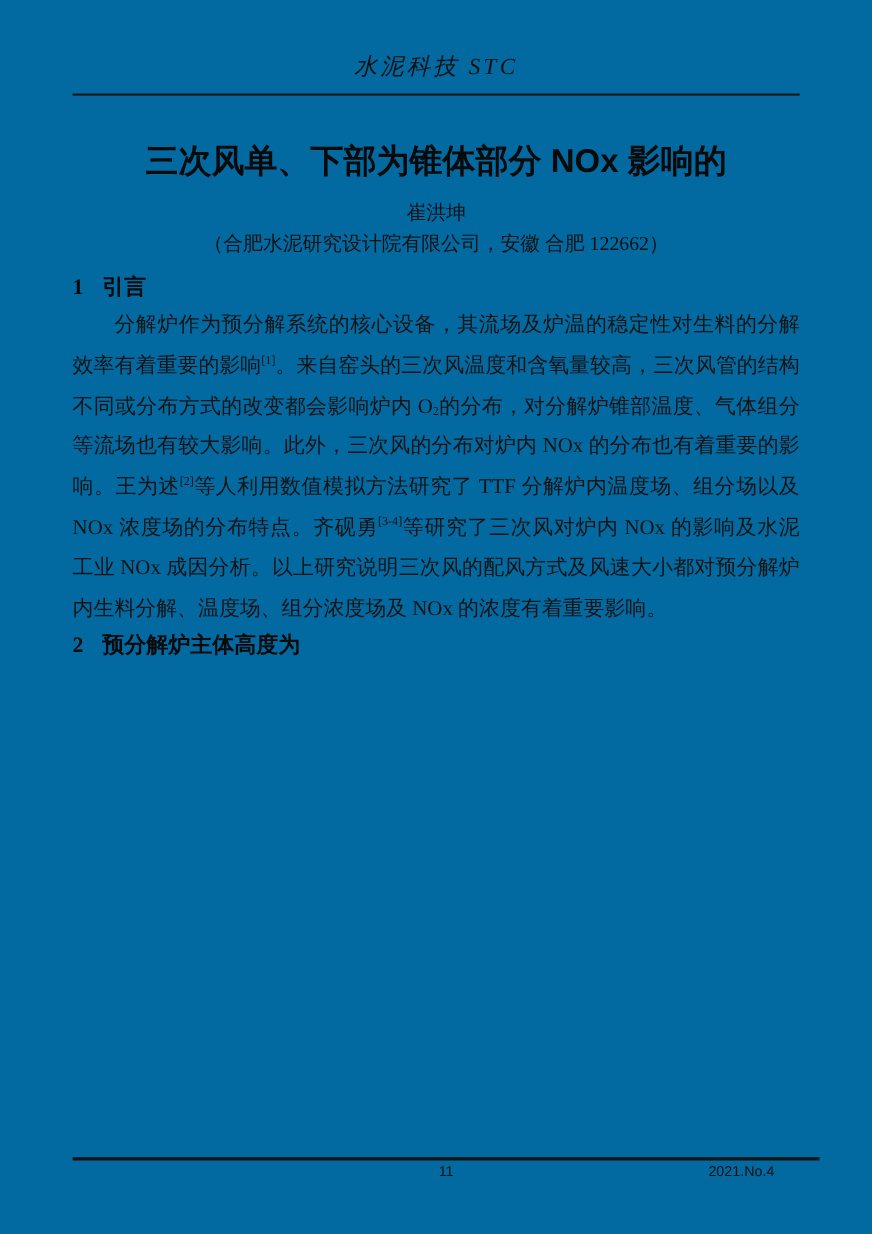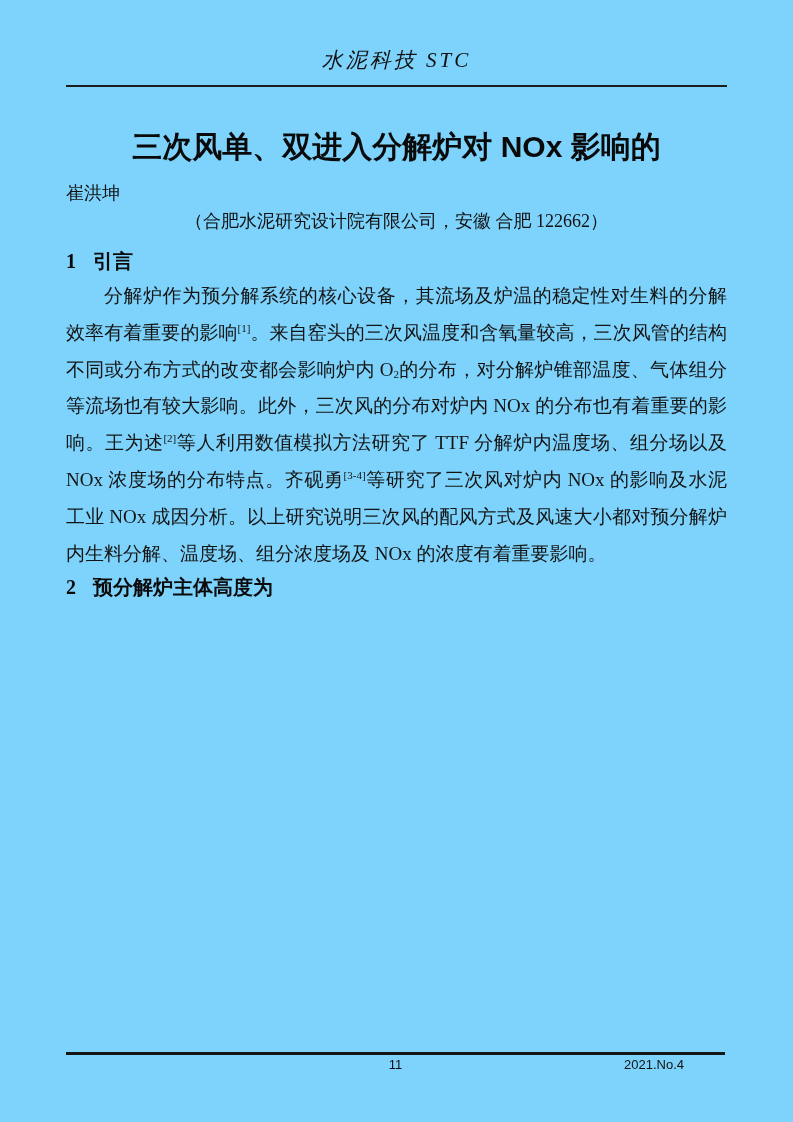--- a/index.html
+++ b/index.html
@@ -3,21 +3,21 @@
 <meta charset="utf-8">
 <style>
   * { margin: 0; padding: 0; box-sizing: border-box; }
   html, body { background: #e8e8e8; }
   body { font-family: "Liberation Serif", "DejaVu Serif", serif; }
   .page {
     position: relative;
     width: 793px;
     height: 1122px;
     margin: 0 auto;
-    background: #7dd3fc;
+    background: #0369a1;
     color: #111;
     overflow: hidden;
   }
   .content { padding: 0 66px; }
 
   
   .journal-title {
     margin-top: 47px;
     text-align: center;
     font-size: 21px;
@@ -37,20 +37,21 @@
     margin-top: 36px;
     text-align: center;
     font-family: "Liberation Sans", "DejaVu Sans", sans-serif;
     font-weight: bold;
     font-size: 30px;
     line-height: 48px;
     color: #0a0a0a;
   }
   .author {
     margin-top: 10px;
+    text-align: center;
     font-size: 18px;
     line-height: 24px;
   }
   .affiliation {
     margin-top: 3px;
     text-align: center;
     font-size: 18px;
     line-height: 26px;
   }
 
@@ -85,21 +86,21 @@
   .article-body p sub {
     font-size: 11px;
     line-height: 0;
     vertical-align: -2px;
   }
 
   
   .footer {
     position: absolute;
     left: 66px;
-    right: 68px;
+    right: 48px;
     top: 1052px;
     font-family: "Liberation Sans", "DejaVu Sans", sans-serif;
     font-size: 13px;
     color: #111;
   }
   .footer-rule { height: 2.5px; background: #151515; }
   .footer-row { position: relative; height: 22px; margin-top: 2px; }
   .page-number {
     position: absolute;
     left: 0; right: 0;
@@ -115,21 +116,21 @@
 <body>
 
 <div class="page">
   <div class="content">
     <div class="journal-header">
       <div class="journal-title">水泥科技 STC</div>
       <div class="header-rule"></div>
     </div>
 
     <h1 class="title">
-      <span>三次风单、双进入分解炉对 NOx 影响的</span><br>
+      <span>三次风单、下部为锥体部分 NOx 影响的</span><br>
     </h1>
 
     <div class="author">崔洪坤</div>
 
     <div class="affiliation">（合肥水泥研究设计院有限公司，安徽 合肥 122662）</div>
 
     <div class="article-body">
         <div class="section-heading"><span class="sec-num">1</span><span>引言</span></div>
         <p><span>分解炉作为预分解系统的核心设备，其流场及炉温的稳定性对生料的分解效率有着重要的影响</span><sup>[1]</sup><span>。来自窑头的三次风温度和含氧量较高，三次风管的结构不同或分布方式的改变都会影响炉内 O</span><sub>2</sub><span>的分布，对分解炉锥部温度、气体组分等流场也有较大影响。此外，三次风的分布对炉内 NOx 的分布也有着重要的影响。王为述</span><sup>[2]</sup><span>等人利用数值模拟方法研究了 TTF 分解炉内温度场、组分场以及 NOx 浓度场的分布特点。齐砚勇</span><sup>[3-4]</sup><span>等研究了三次风对炉内 NOx 的影响及水泥工业 NOx 成因分析。以上研究说明三次风的配风方式及风速大小都对预分解炉内生料分解、温度场、组分浓度场及 NOx 的浓度有着重要影响。</span></p>
         <div class="section-heading"><span class="sec-num">2</span><span>预分解炉主体高度为</span></div>

